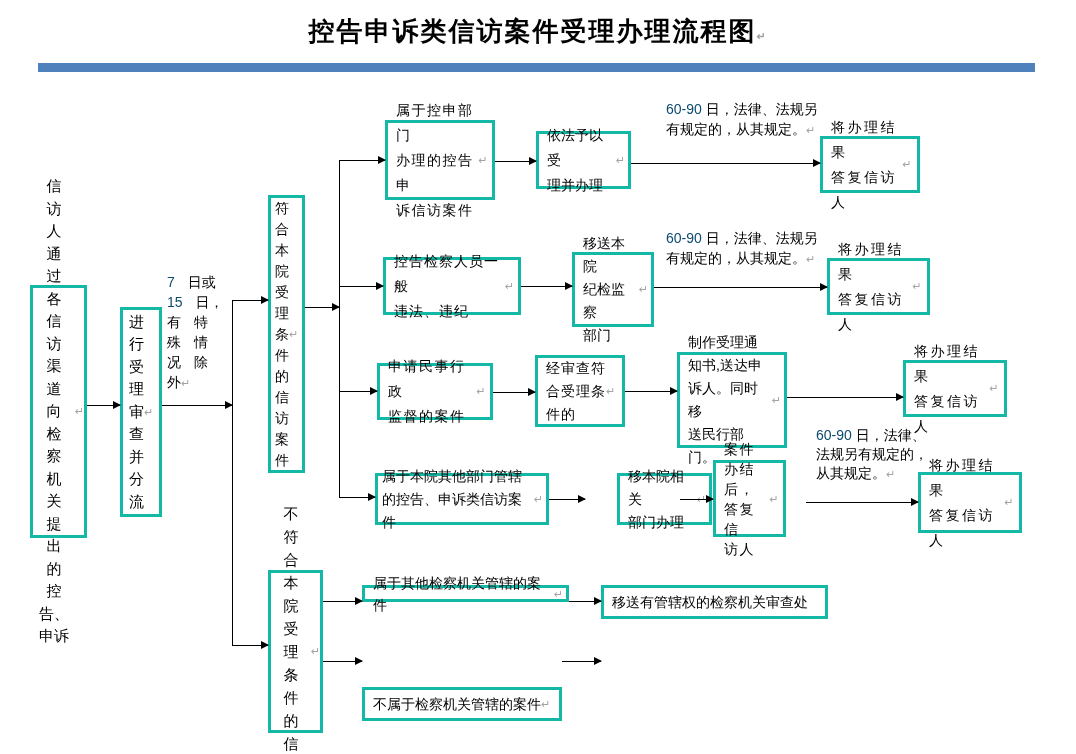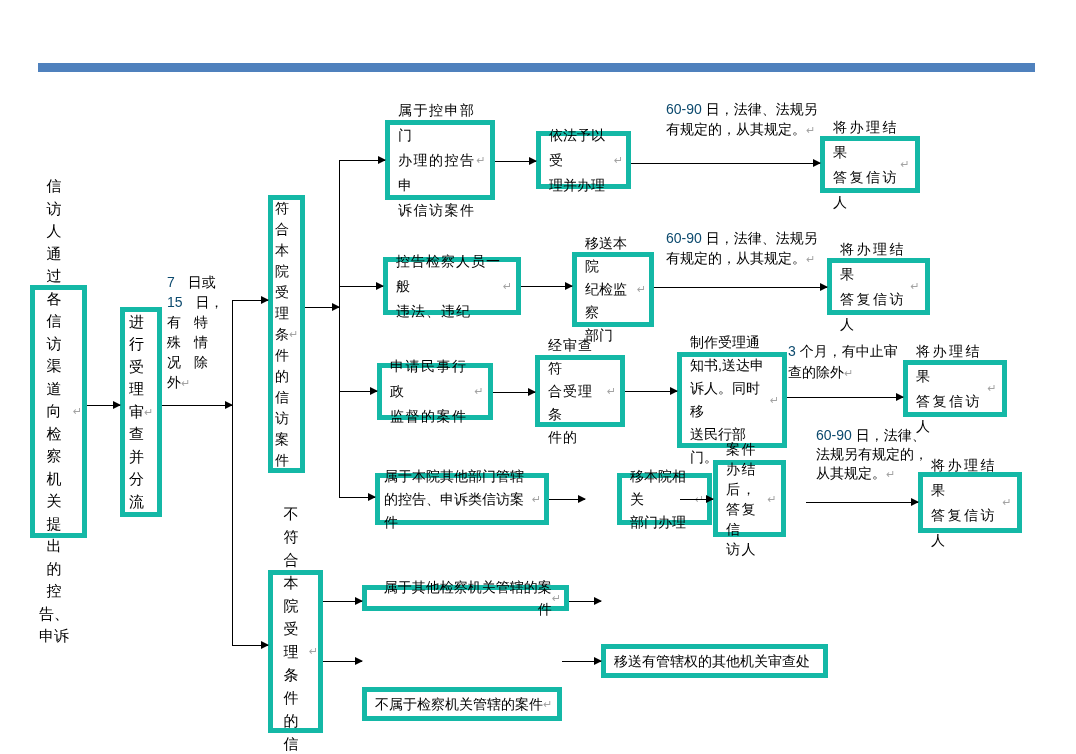--- a/index.html
+++ b/index.html
@@ -1,33 +1,34 @@
 <!DOCTYPE html>
 <html><head>
 <meta charset="utf-8">
 <style>
   html,body{margin:0;padding:0;background:#fff;}
   body{font-family:"Liberation Sans",sans-serif;color:#000;}
   #canvas{position:relative;width:1076px;height:754px;background:#fff;overflow:hidden;}
   .title{position:absolute;left:0;right:0;top:14px;text-align:center;font-size:26px;font-weight:600;letter-spacing:2px;white-space:pre-line;}
   .bar{position:absolute;left:38px;top:63px;width:997px;height:9px;background:#4f81bd;}
-  .box{position:absolute;border:5px solid #14b8a6;background:#fff;box-sizing:border-box;display:flex;align-items:center;justify-content:center;text-align:center;white-space:pre-line;font-size:14px;line-height:22px;}
+  .box{position:absolute;border:3px solid #14b8a6;background:#fff;box-sizing:border-box;display:flex;align-items:center;justify-content:center;text-align:center;white-space:pre-line;font-size:14px;line-height:22px;}
   .tl{justify-content:flex-start;text-align:left;padding-left:8px;padding-right:3px;}
   .note{position:absolute;white-space:pre-line;font-size:14px;line-height:20px;text-align:left;}
   .hline{position:absolute;height:1px;background:#000;}
   .vline{position:absolute;width:1px;background:#000;}
   .arr{position:absolute;right:-1px;top:-4px;width:0;height:0;border-top:4px solid transparent;border-bottom:4px solid transparent;border-left:8px solid #000;}
   .num{color:#0c4a6e;}
   .pilcrow{color:#a3a3a3;font-size:11px;}
 </style>
 </head>
 <body>
 
 <div id="canvas">
 
+  <div class="title">控告申诉类信访案件受理办理流程图<span class="pilcrow">↵</span></div>
   <div class="bar"></div>
 
   <div class="box" style="left:30px;top:285px;width:57px;height:253px;font-size:15px;line-height:22.5px;word-spacing:9px;">信 访
 人 通
 过 各
 信 访
 渠 道
 向 检
 察 机
 关 提
@@ -93,41 +94,39 @@
 
   <div class="box tl" style="left:377px;top:363px;width:116px;height:57px;line-height:25px;letter-spacing:1.5px;">申请民事行政
 监督的案件<span class="pilcrow">↵</span></div>
   <div class="box tl" style="left:535px;top:355px;width:90px;height:72px;line-height:23px;letter-spacing:1px;">经审查符
 合受理条
 件的<span class="pilcrow">↵</span></div>
   <div class="box tl" style="left:677px;top:352px;width:110px;height:96px;line-height:23px;">制作受理通
 知书,送达申
 诉人。同时移
 送民行部门。<span class="pilcrow">↵</span></div>
-  <div class="note" style="left:788px;top:341px;width:120px;line-height:21px;"><span class="num">3</span> 个月，有中止审
-查的除外<span class="pilcrow">↵</span></div>
   <div class="box tl" style="left:903px;top:360px;width:104px;height:57px;line-height:25px;letter-spacing:2.5px;">将办理结果
 答复信访人<span class="pilcrow">↵</span></div>
 
   <div class="box tl" style="left:375px;top:473px;width:174px;height:52px;line-height:23px;padding-left:4px;">属于本院其他部门管辖
 的控告、申诉类信访案件<span class="pilcrow">↵</span></div>
   <div class="box tl" style="left:617px;top:473px;width:95px;height:52px;line-height:23px;">移本院相关
 部门办理<span class="pilcrow">↵</span></div>
   <div class="box tl" style="left:713px;top:460px;width:73px;height:77px;line-height:20px;letter-spacing:1.5px;">案件办结
 后，答复信
 访人 <span class="pilcrow">↵</span></div>
   <div class="note" style="left:816px;top:426px;width:150px;line-height:19px;"><span class="num">60-90</span> 日，法律、
 法规另有规定的，
 从其规定。<span class="pilcrow">↵</span></div>
   <div class="box tl" style="left:918px;top:472px;width:104px;height:61px;line-height:25px;letter-spacing:2.5px;">将办理结果
 答复信访人<span class="pilcrow">↵</span></div>
 
-  <div class="box tl" style="left:362px;top:585px;width:207px;height:26px;text-align:right;">属于其他检察机关管辖的案件<span class="pilcrow">↵</span></div>
+  <div class="box tl" style="left:362px;top:585px;width:207px;height:17px;">属于其他检察机关管辖的案件<span class="pilcrow">↵</span></div>
+  <div class="box tl" style="left:601px;top:585px;width:227px;height:34px;">移送有管辖权的检察机关审查处</div>
   <div class="box tl" style="left:362px;top:644px;width:200px;height:34px;margin-top:43px;">不属于检察机关管辖的案件<span class="pilcrow">↵</span></div>
-  <div class="box tl" style="left:601px;top:644px;width:227px;height:34px;">移送有管辖权的其他机关审查处</div>
 
   <div class="hline" style="left:87px;top:405px;width:33px;">
       <i class="arr"></i>
     </div>
   <div class="hline" style="left:162px;top:405px;width:70px;">
       <i class="arr"></i>
     </div>
   <div class="vline" style="left:232px;top:300px;height:345px;"></div>
   <div class="hline" style="left:232px;top:300px;width:36px;">
       <i class="arr"></i>

